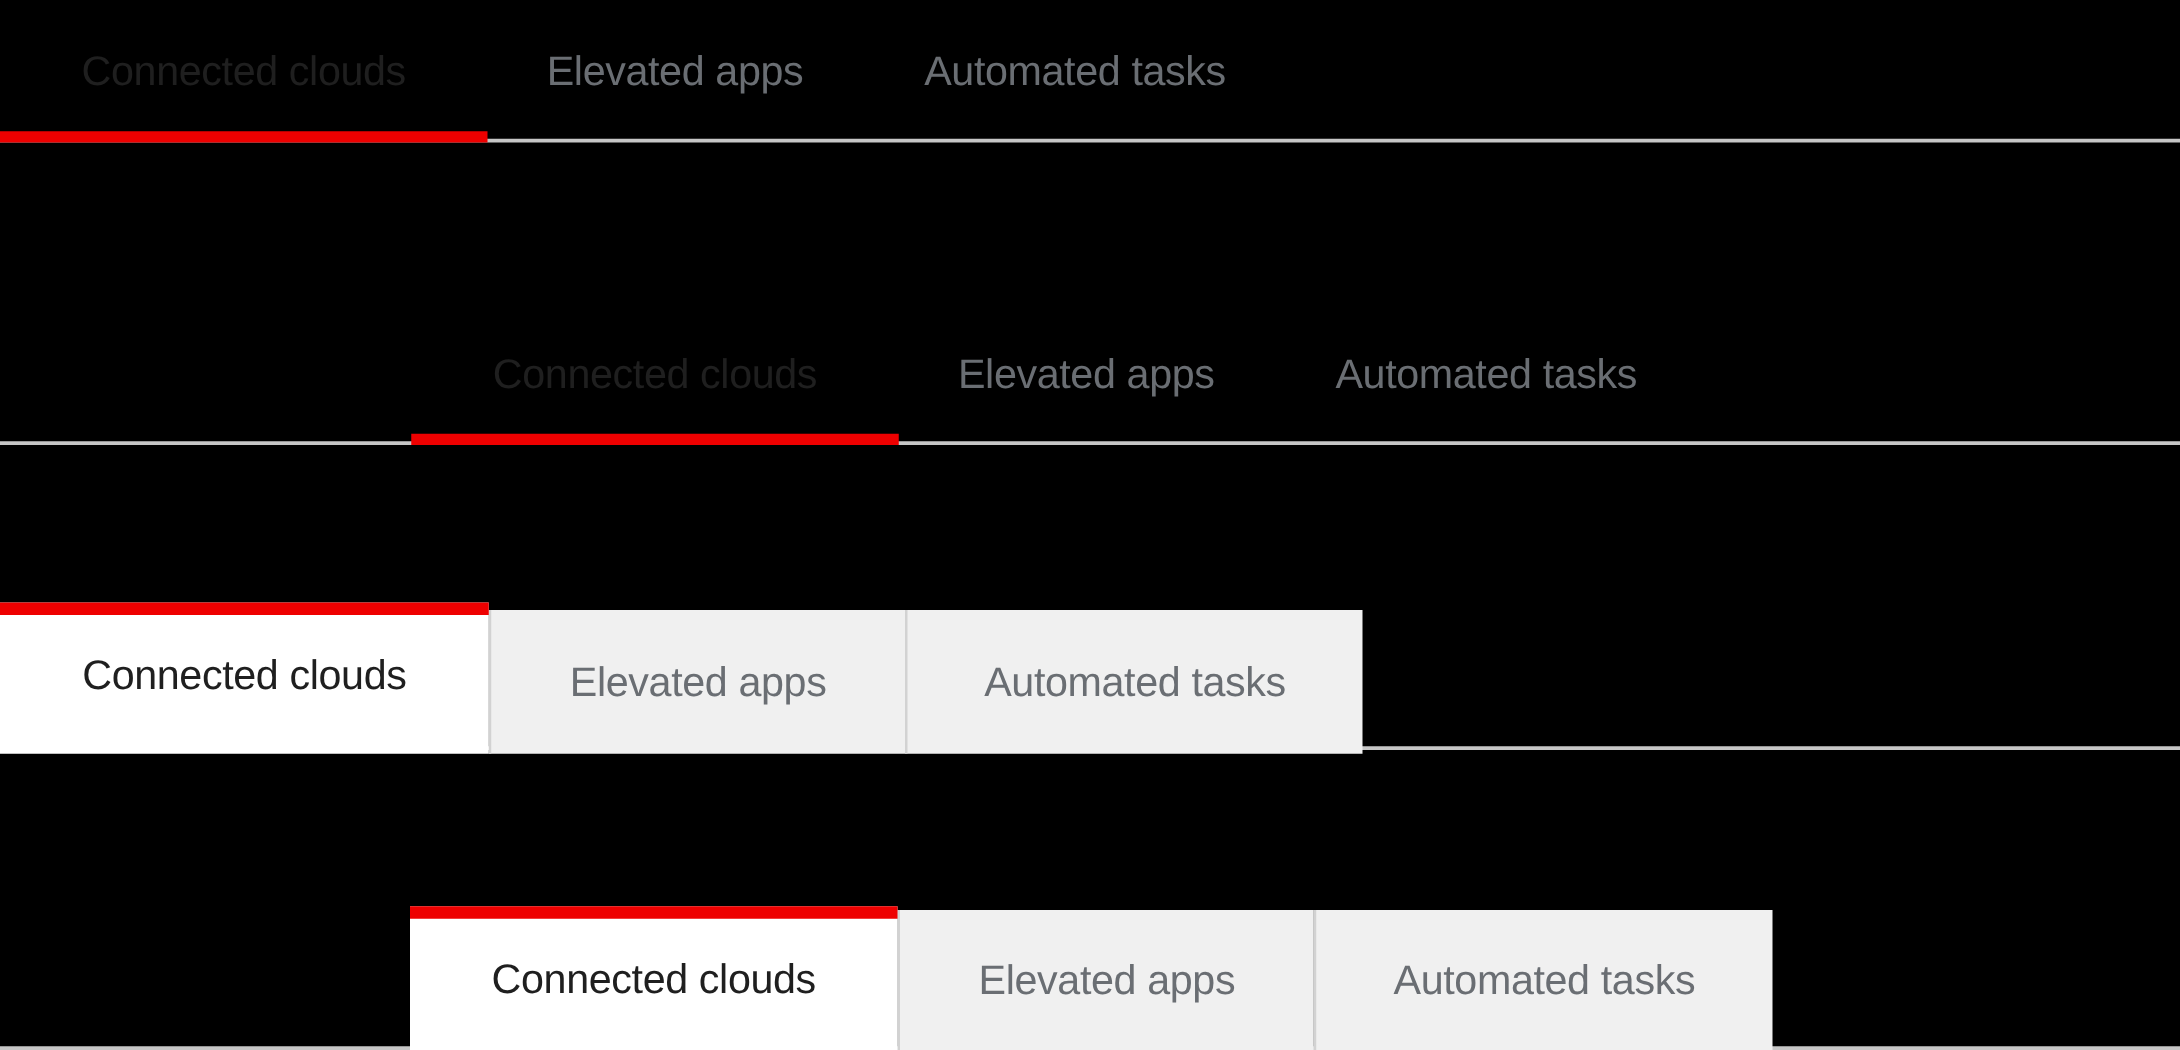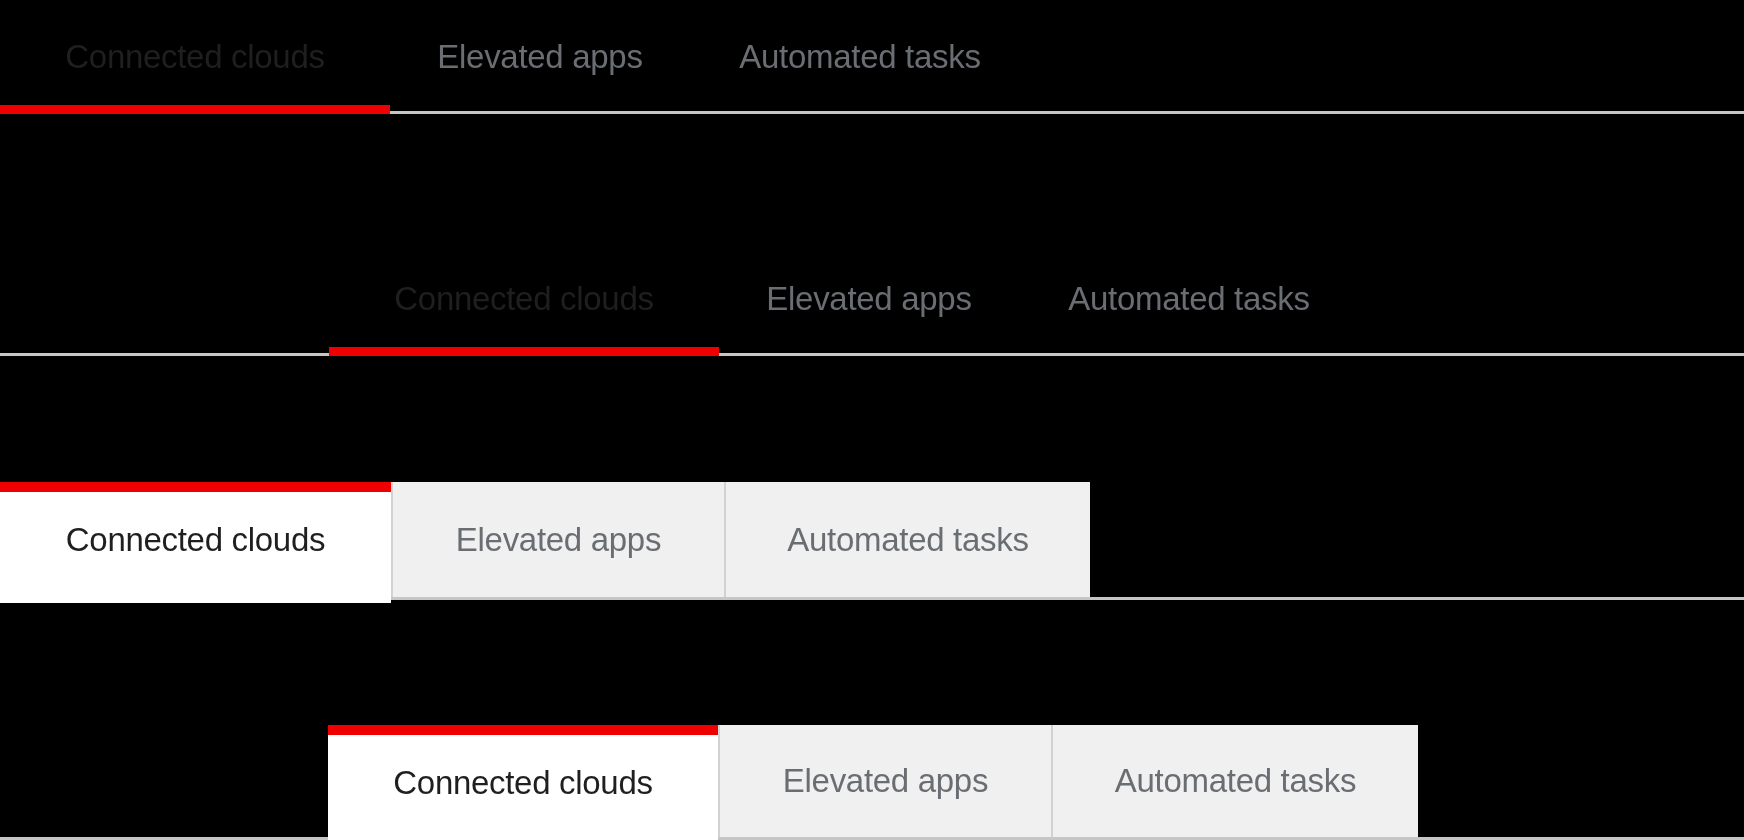--- a/index.html
+++ b/index.html
@@ -12,21 +12,21 @@
     --active-box-bg:#ffffff;
     --canvas-bg:#000000;
   }
   html,body{margin:0;padding:0;}
   body{
     width:1744px;height:840px;position:relative;overflow:hidden;
     background:var(--canvas-bg);
     font-family:"Liberation Sans","DejaVu Sans",sans-serif;
   }
   .tab-group{position:absolute;left:0;width:1744px;}
-  .tabs{display:flex;align-items:flex-start;position:relative;z-index:1;}
+  .tabs{display:flex;align-items:flex-end;position:relative;z-index:1;}
   .tab{
     appearance:none;border:none;background:transparent;margin:0;padding:0;
     display:flex;align-items:center;justify-content:center;
     font-family:inherit;font-size:33px;letter-spacing:-0.3px;
     color:var(--inactive-text);cursor:pointer;position:relative;box-sizing:border-box;
   }
   .tab.active{color:var(--active-text);}
   .baseline{position:absolute;left:0;right:0;bottom:0;height:3px;background:var(--rule-gray);z-index:0;}
 
   

